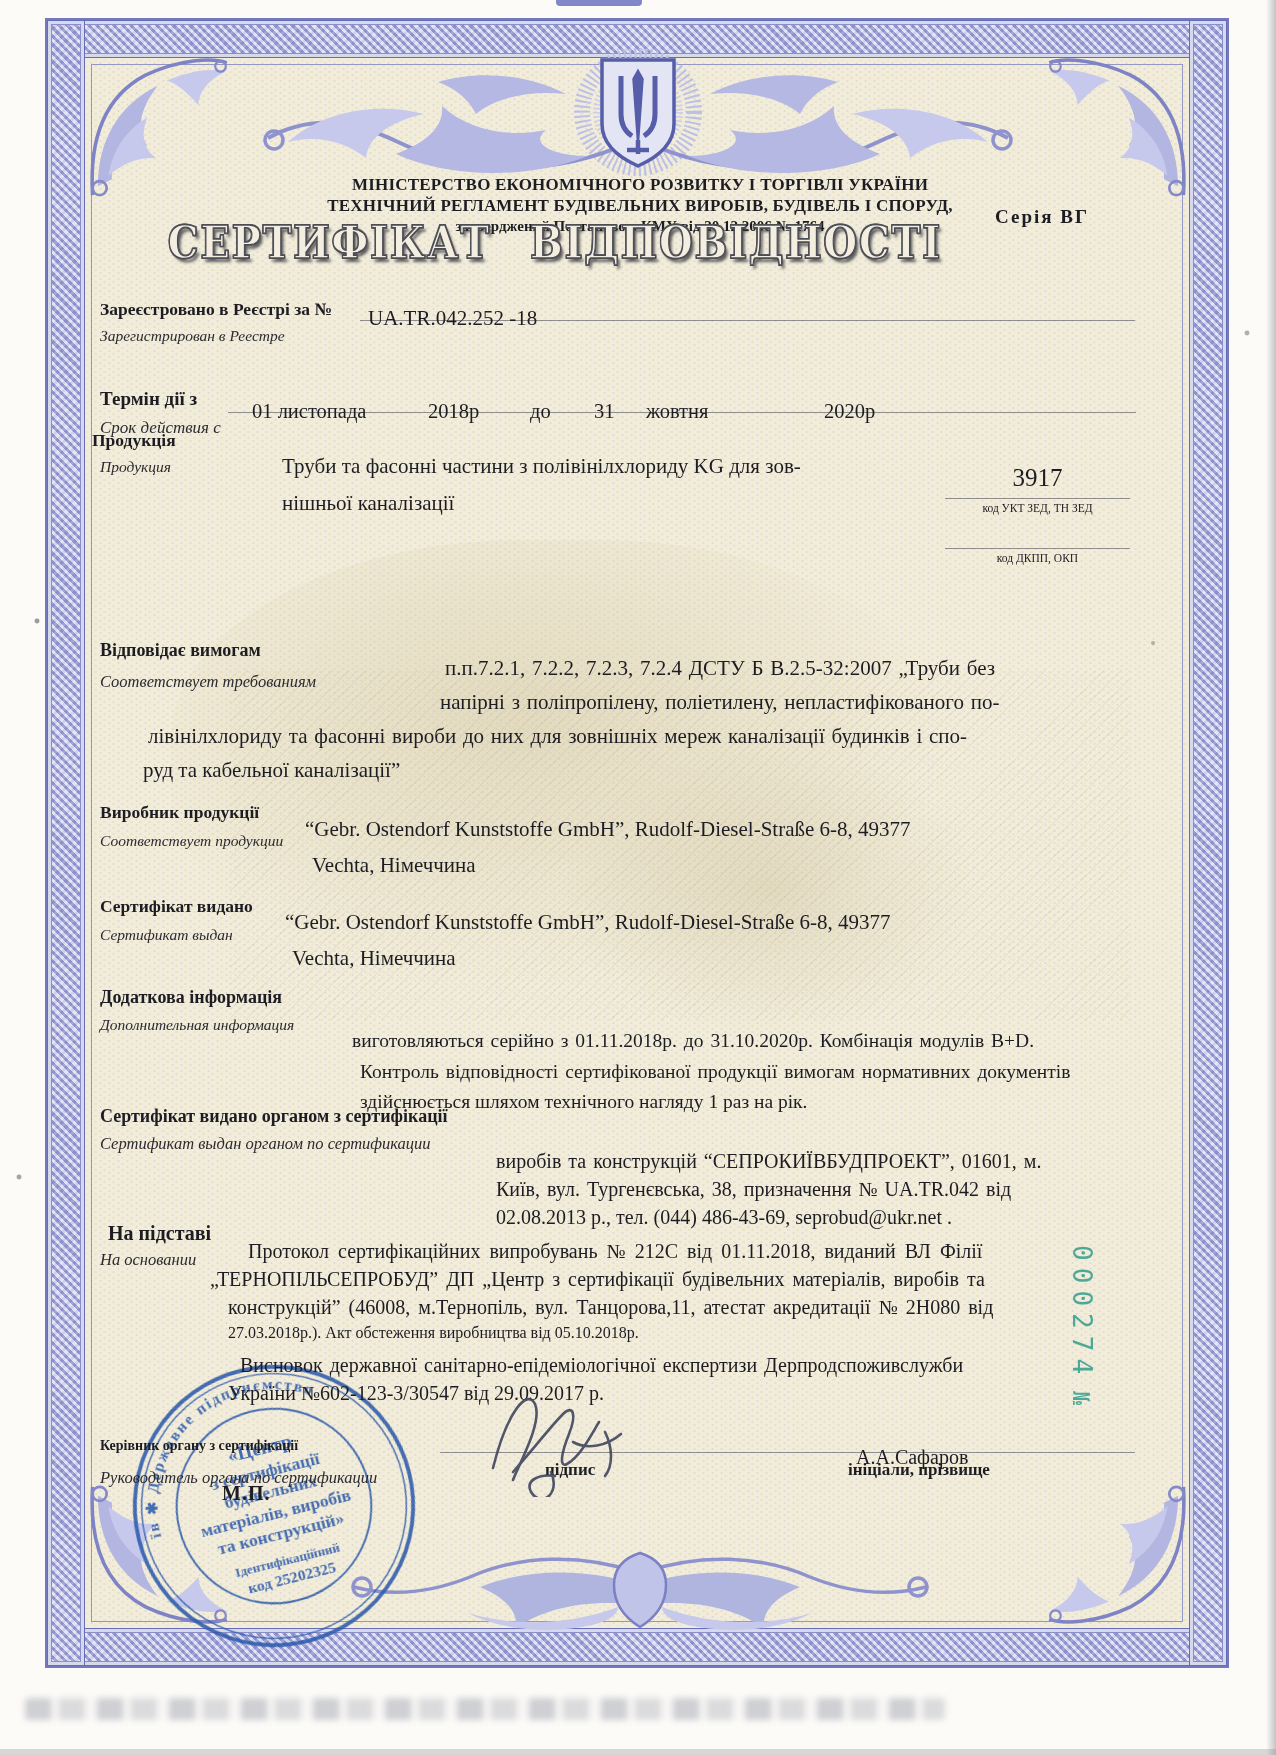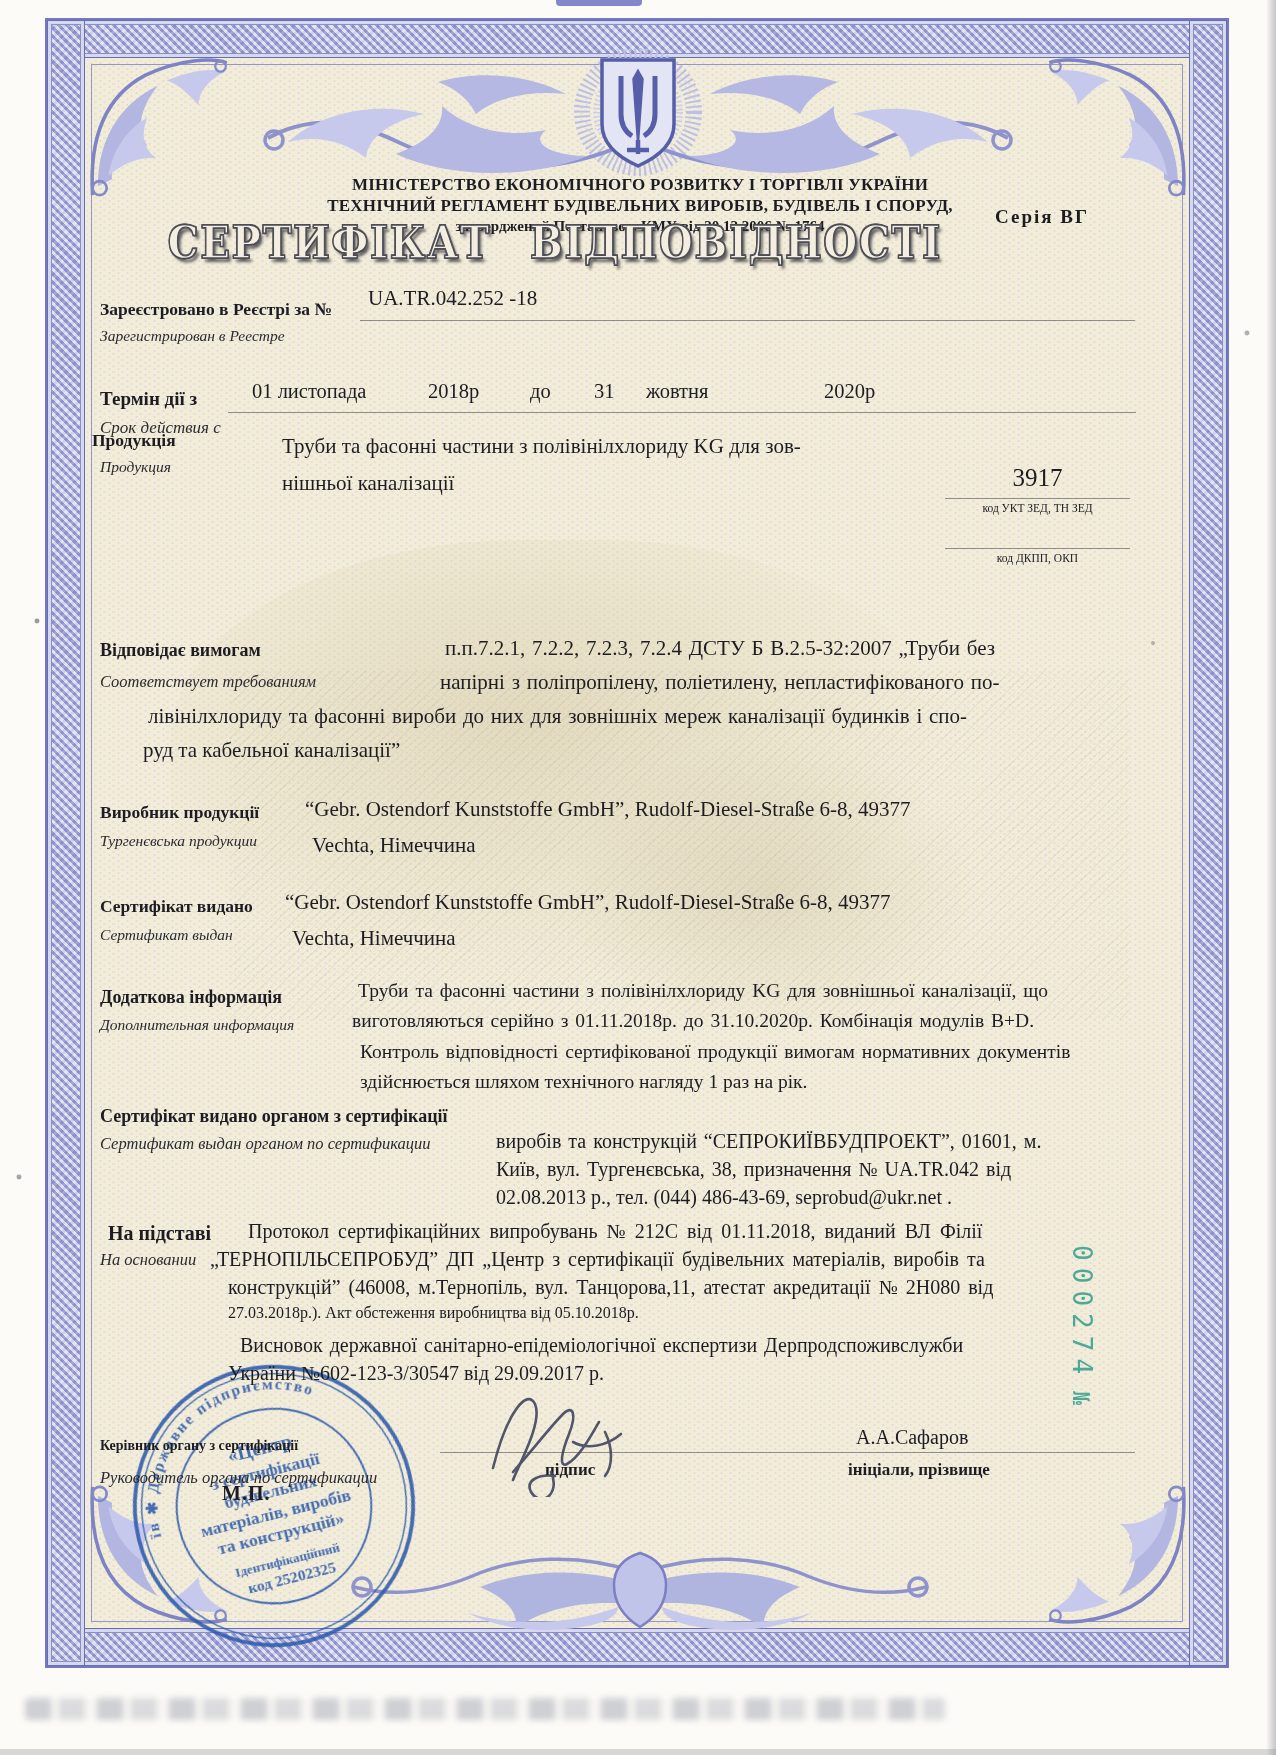--- a/index.html
+++ b/index.html
@@ -43,21 +43,21 @@
   .ministry .m3{font-size:15px;}
   .series{left:995px;top:206px;font-size:19px;font-weight:bold;letter-spacing:2px;z-index:5;}
   .title{left:115px;top:218px;width:880px;text-align:center;font-size:42px;font-weight:bold;
          font-family:"DejaVu Serif","Liberation Serif",serif;letter-spacing:2px;word-spacing:26px;
          color:#f3eedf;-webkit-text-stroke:1.2px #4b4b54;transform:scale(.92,1.08);z-index:5;
          text-shadow:-1px -1px 0 #55555e,1px -1px 0 #55555e,-1px 1px 0 #55555e,1px 1px 0 #55555e,3px 4px 3px rgba(45,45,55,.75);}
 
   
   .lab{position:absolute;font-weight:bold;font-size:17.5px;z-index:5;}
   .sub{position:absolute;font-style:italic;font-size:15.5px;color:#2a2a30;z-index:5;}
-  .val{position:absolute;font-size:20.5px;z-index:5;}
+  .val{position:absolute;font-size:20.5px;z-index:5;margin-top:20px;}
   .ln{position:absolute;height:1px;background:rgba(90,90,100,.65);z-index:4;}
   .codelab{position:absolute;font-size:11.5px;text-align:center;z-index:5;}
   .codeval{position:absolute;font-size:25px;text-align:center;z-index:5;}
 
   
   .sig{position:absolute;left:455px;top:1372px;z-index:6;}
   .cap{position:absolute;font-size:17px;font-weight:bold;z-index:5;}
   .stamp{position:absolute;left:128px;top:1360px;width:292px;height:292px;z-index:3;
          transform:rotate(-14deg);opacity:.88;filter:blur(.3px);}
   .stamp .sr{fill:none;stroke:#2e5bac;}
@@ -193,32 +193,31 @@
   <div class="codelab" style="left:945px;top:552px;width:185px">код ДКПП, ОКП</div>
 
   <div class="lab" style="left:100px;top:640px;font-size:18px">Відповідає вимогам</div>
   <div class="sub" style="left:100px;top:672px;font-size:16.5px">Соответствует требованиям</div>
   <div class="val" style="left:445px;top:636px;font-size:21px;word-spacing:1.5px">п.п.7.2.1, 7.2.2, 7.2.3, 7.2.4 ДСТУ Б В.2.5-32:2007 „Труби без</div>
   <div class="val" style="left:148px;top:704px;font-size:21px;word-spacing:1.5px">лівінілхлориду та фасонні вироби до них для зовнішніх мереж каналізації будинків і спо-</div>
   <div class="val" style="left:440px;top:670px;font-size:21px;word-spacing:1.5px">напірні з поліпропілену, поліетилену, непластифікованого по-</div>
   <div class="val" style="left:143px;top:738px;font-size:21px">руд та кабельної каналізації”</div>
 
   <div class="lab" style="left:100px;top:802px">Виробник продукції</div>
-  <div class="sub" style="left:100px;top:832px">Тургенєвська продукции</div>
+  <div class="sub" style="left:100px;top:832px">Соответствует продукции</div>
   <div class="val" style="left:305px;top:797px;font-size:21px">“Gebr. Ostendorf Kunststoffe GmbH”,  Rudolf-Diesel-Straße 6-8, 49377</div>
   <div class="val" style="left:312px;top:833px;font-size:21px">Vechta, Німеччина</div>
 
   <div class="lab" style="left:100px;top:896px">Сертифікат видано</div>
   <div class="sub" style="left:100px;top:926px">Сертификат выдан</div>
   <div class="val" style="left:285px;top:890px;font-size:21px">“Gebr. Ostendorf Kunststoffe GmbH”,  Rudolf-Diesel-Straße 6-8, 49377</div>
   <div class="val" style="left:292px;top:926px;font-size:21px">Vechta, Німеччина</div>
 
   <div class="lab" style="left:100px;top:987px;font-size:18px">Додаткова інформація</div>
   <div class="sub" style="left:100px;top:1016px">Дополнительная информация</div>
-  <div class="val" style="left:358px;top:980px;font-size:19.5px;word-spacing:2px">Труби та фасонні частини з полівінілхлориду KG для зовнішньої каналізації, що</div>
   <div class="val" style="left:352px;top:1010px;font-size:19.5px;word-spacing:2px">виготовляються серійно з 01.11.2018р. до 31.10.2020р. Комбінація модулів B+D.</div>
   <div class="val" style="left:360px;top:1041px;font-size:19.5px;word-spacing:2px">Контроль відповідності сертифікованої продукції вимогам нормативних документів</div>
   <div class="val" style="left:360px;top:1071px;font-size:19.5px">здійснюється шляхом технічного нагляду 1 раз на рік.</div>
 
   <div class="lab" style="left:100px;top:1106px;font-size:18px">Сертифікат видано органом з сертифікації</div>
   <div class="sub" style="left:100px;top:1134px;font-size:16.5px">Сертификат выдан органом по сертификации</div>
   <div class="val" style="left:496px;top:1130px;font-size:20px;word-spacing:2px">виробів та конструкцій “СЕПРОКИЇВБУДПРОЕКТ”, 01601, м.</div>
   <div class="val" style="left:496px;top:1158px;font-size:20px;word-spacing:2px">Київ, вул. Тургенєвська, 38, призначення № UA.TR.042 від</div>
   <div class="val" style="left:496px;top:1186px;font-size:20px">02.08.2013 р., тел. (044) 486-43-69, seprobud@ukr.net .</div>
 

